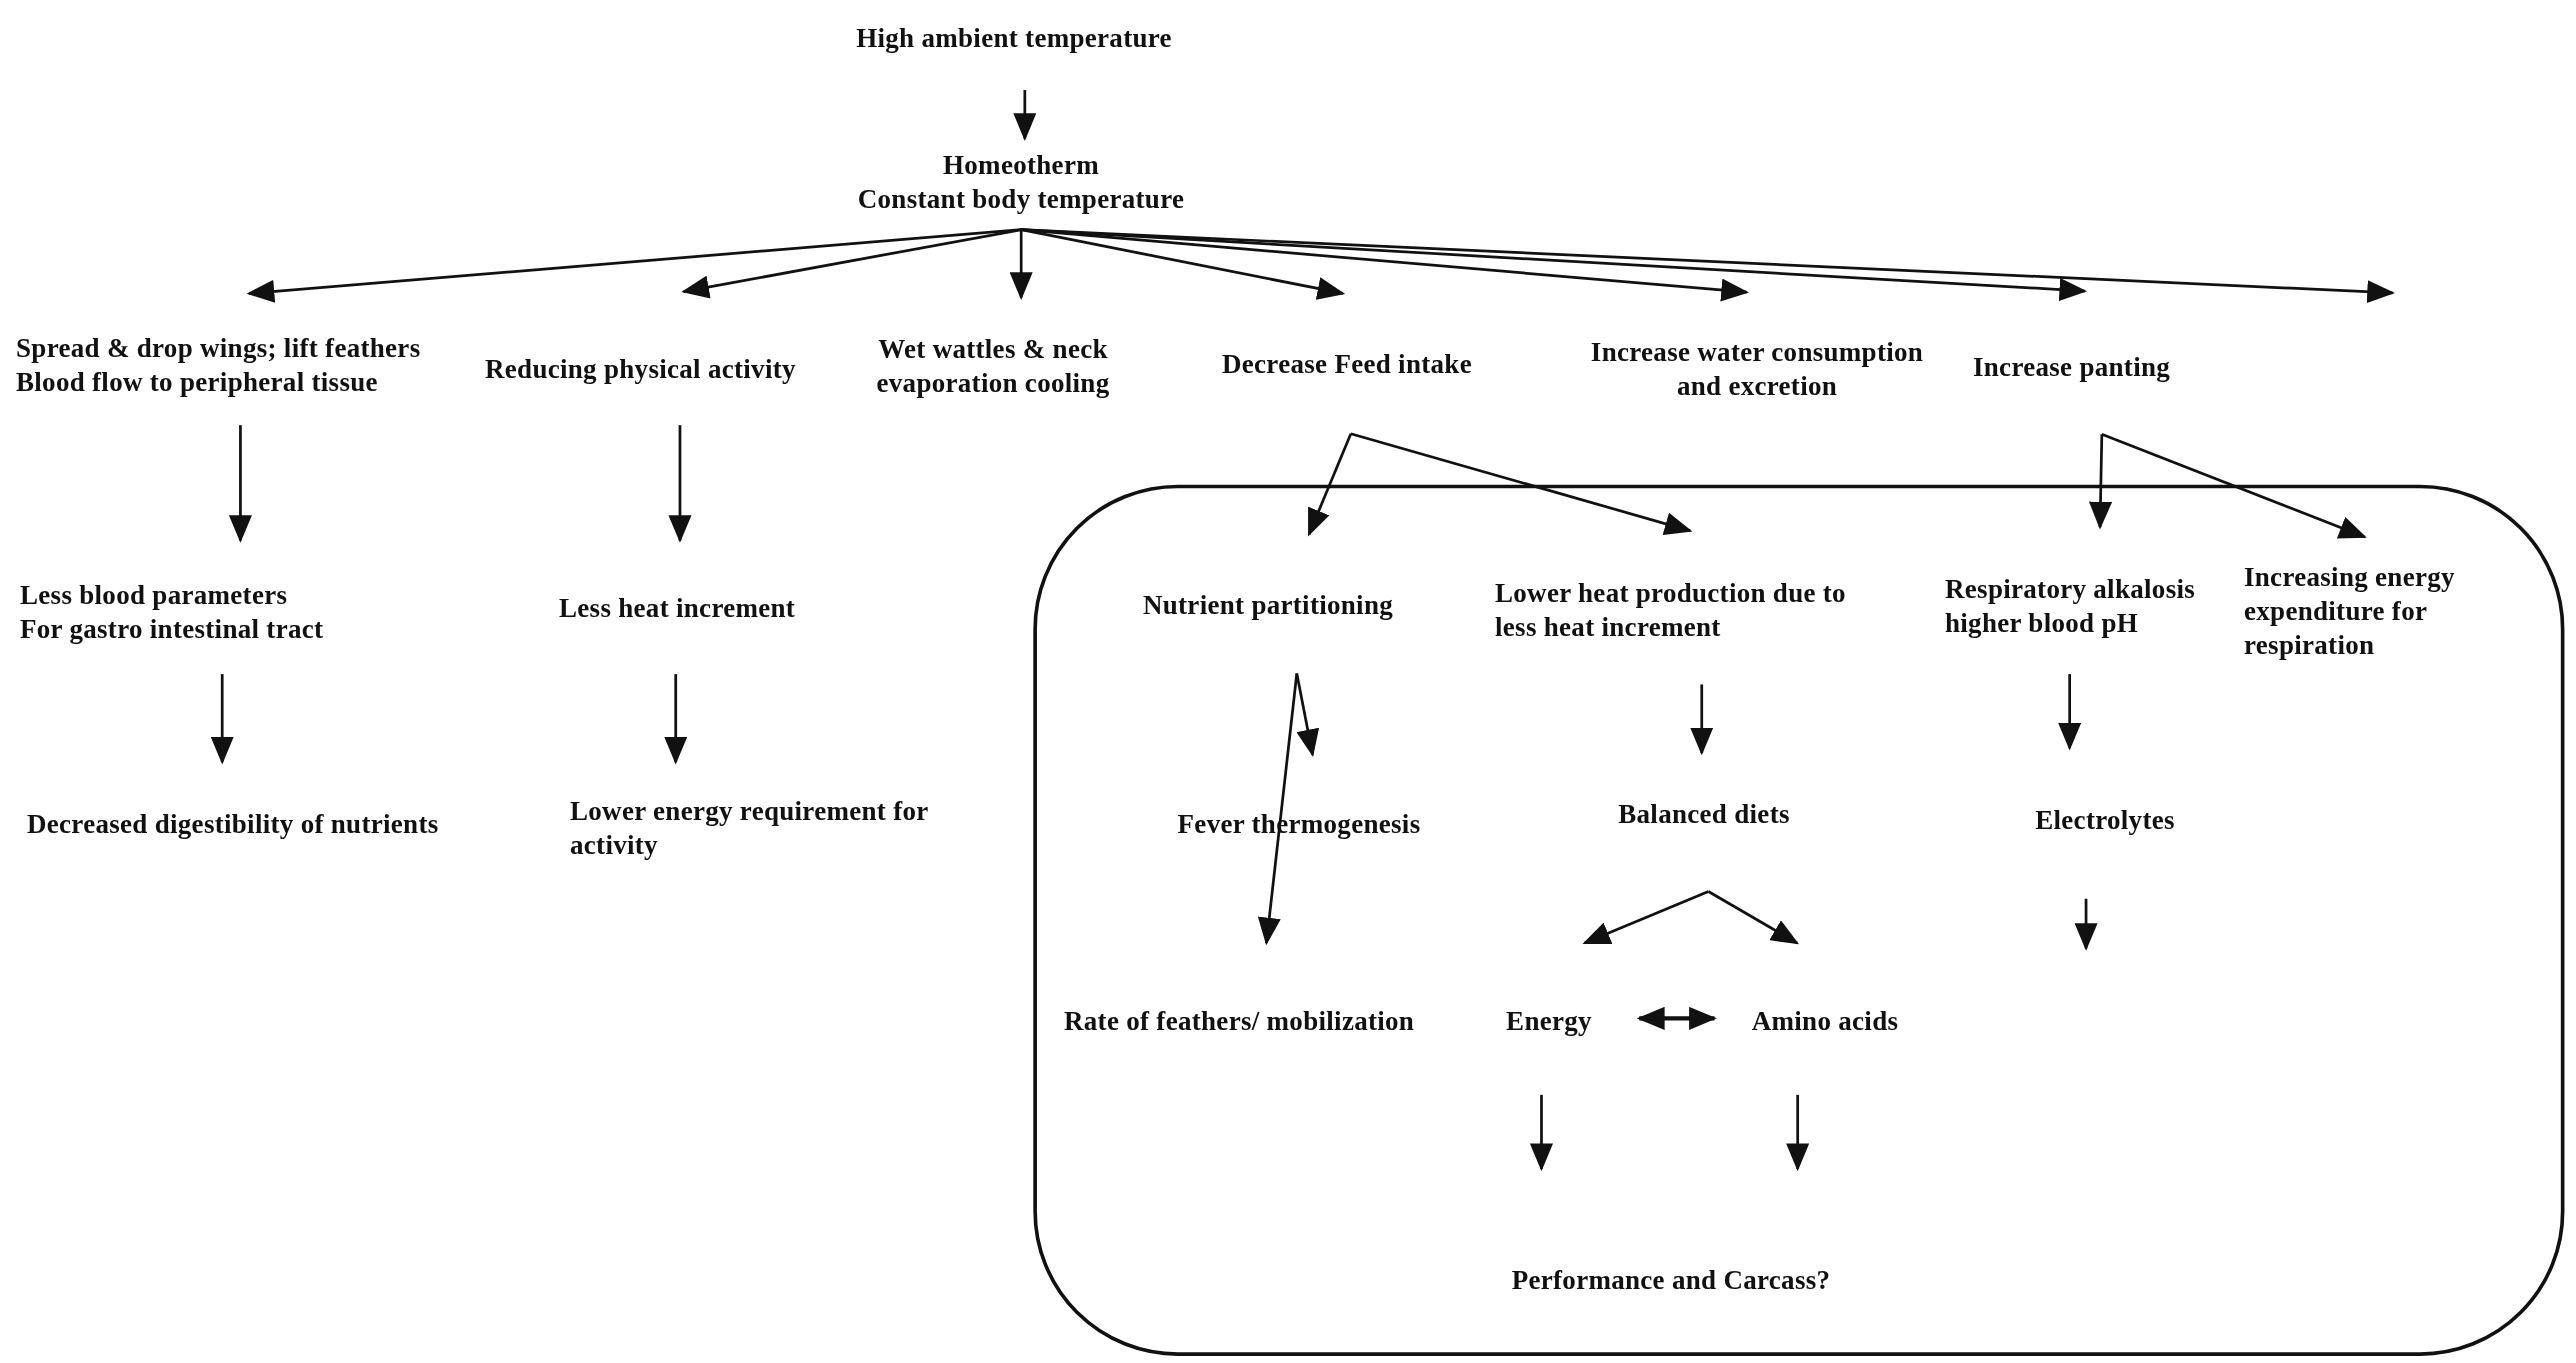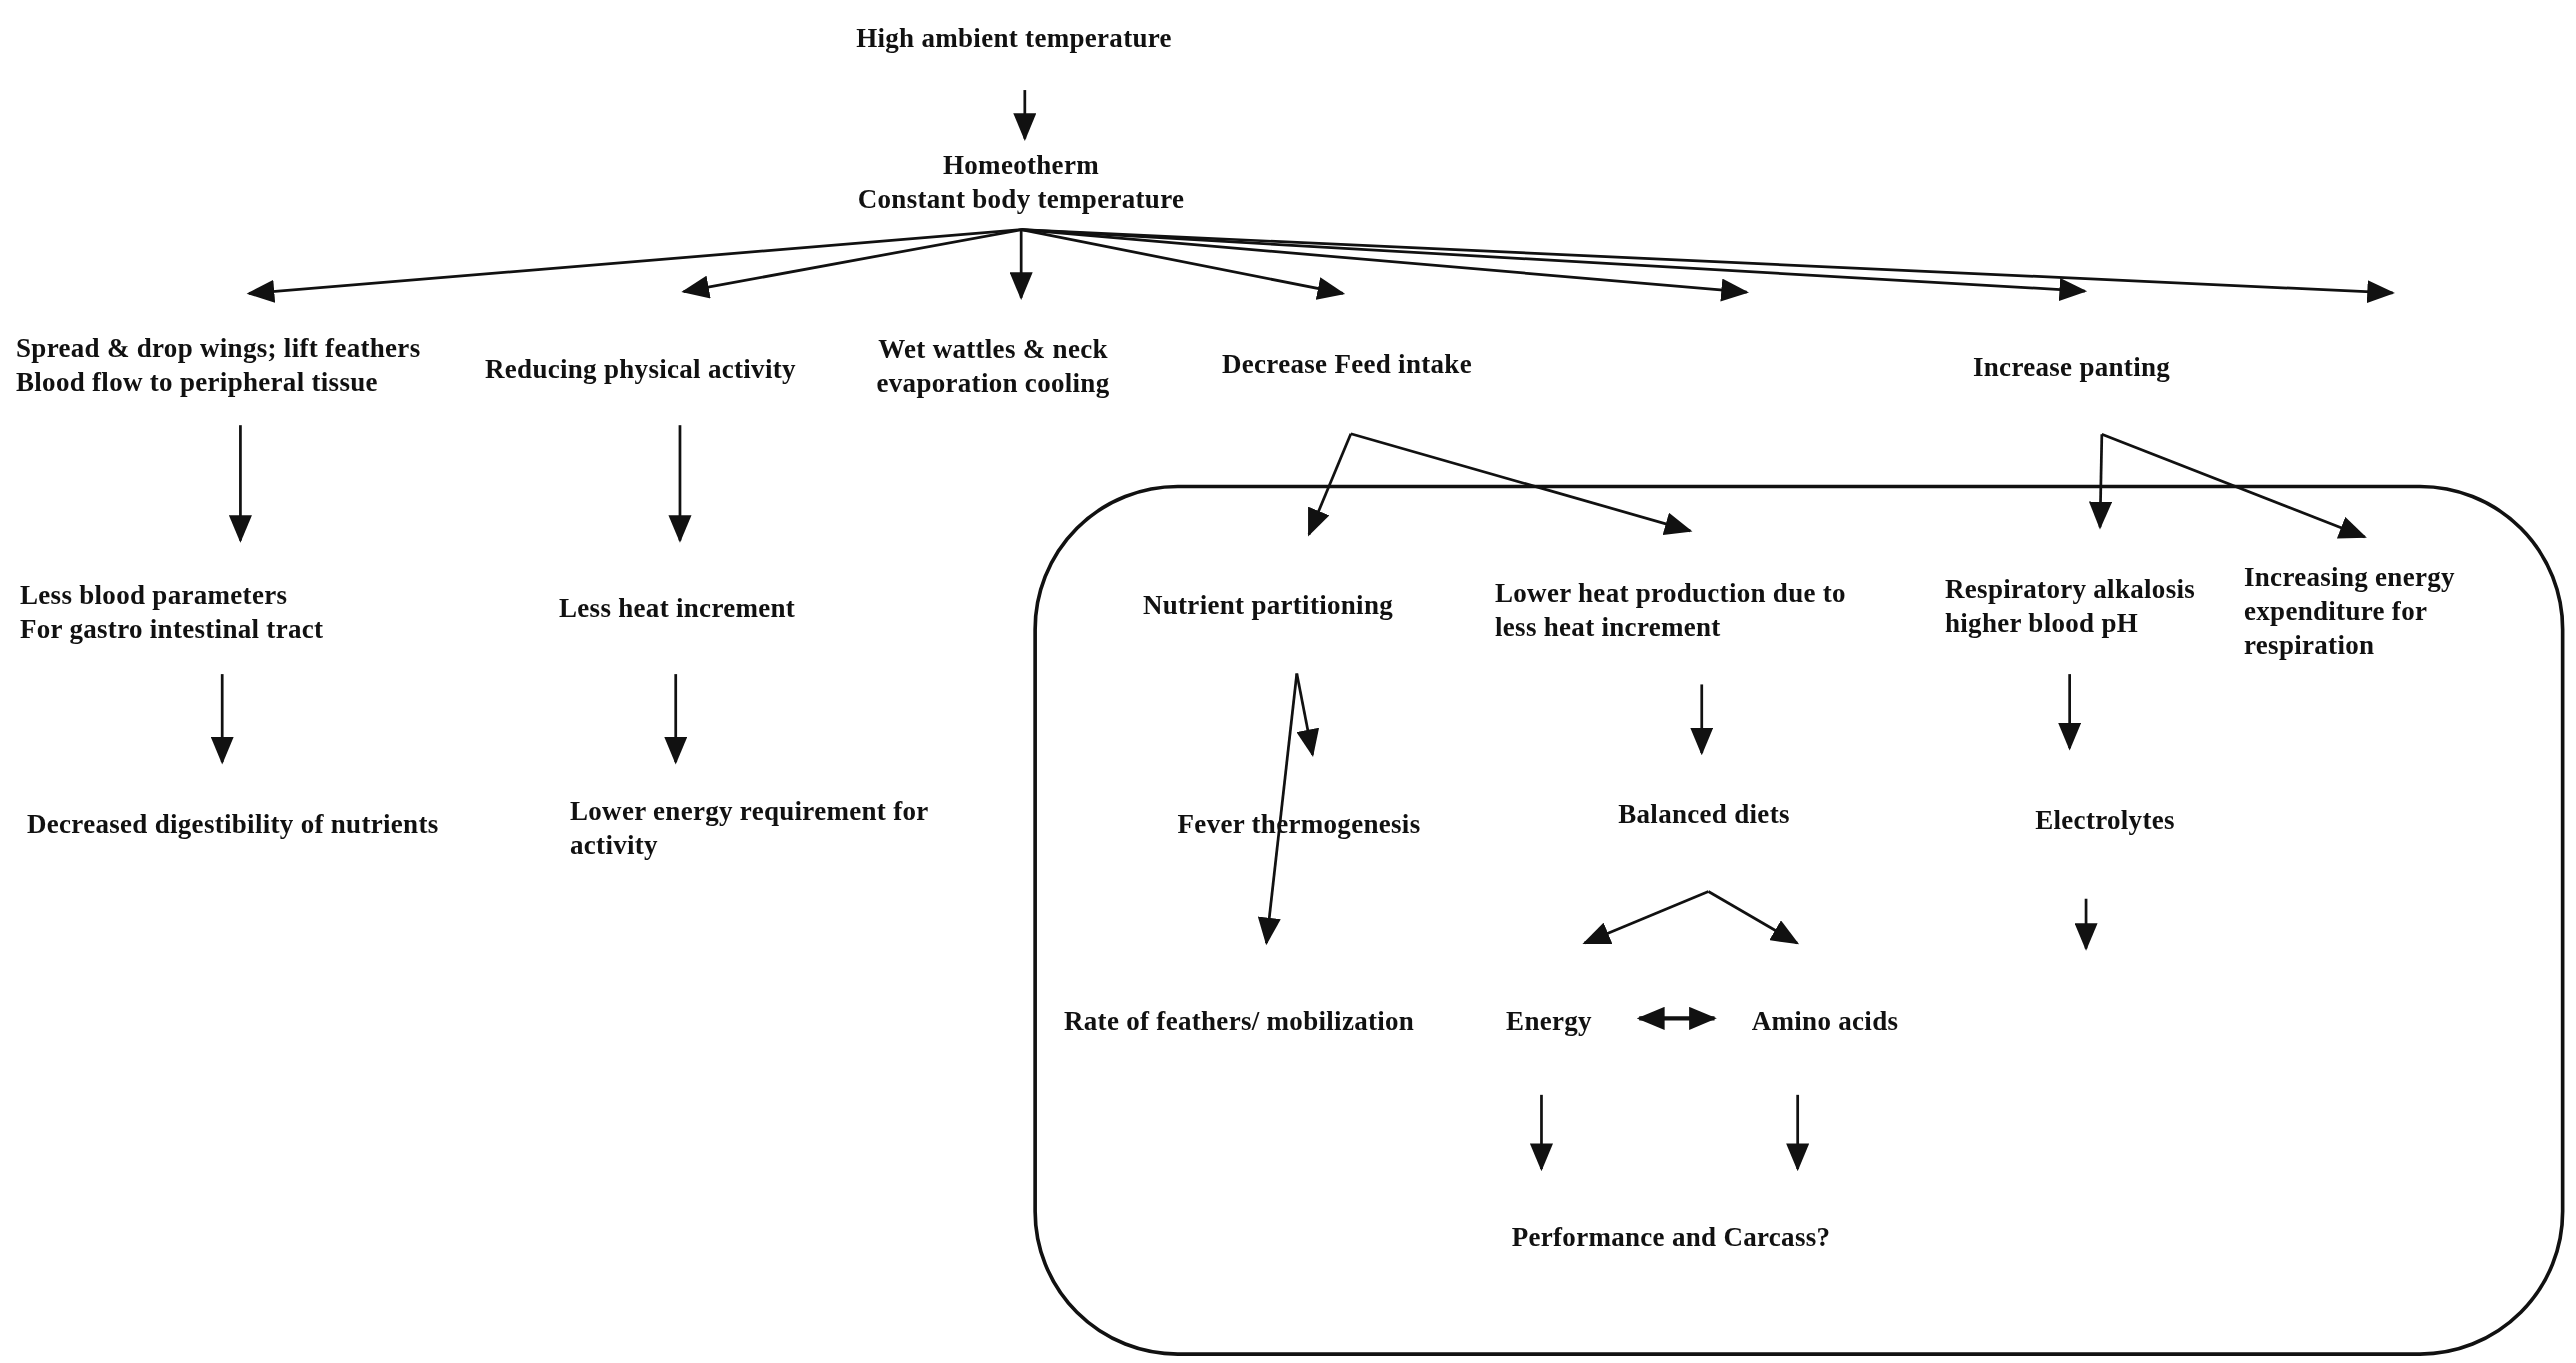--- a/index.html
+++ b/index.html
@@ -85,20 +85,22 @@
   <div class="node ctr" style="left:1014px; top:20.6px">High ambient temperature</div>
   <div class="node ctr" style="left:1021px; top:148px">Homeotherm
 Constant body temperature</div>
 
   <div class="node lft" style="left:16px;   top:331px">Spread &amp; drop wings; lift feathers
 Blood flow to peripheral tissue</div>
   <div class="node lft" style="left:485px;  top:352px">Reducing physical activity</div>
   <div class="node ctr" style="left:993px; top:332px">Wet wattles &amp; neck
 evaporation cooling</div>
   <div class="node lft" style="left:1222px; top:347px">Decrease Feed intake</div>
+  <div class="node ctr" style="left:1757px; top:335px">Increase water consumption
+and excretion</div>
   <div class="node lft" style="left:1973px; top:350px">Increase panting</div>
 
   <div class="node lft" style="left:20px;   top:578px">Less blood parameters
 For gastro intestinal tract</div>
   <div class="node lft" style="left:559px;  top:591px">Less heat increment</div>
   <div class="node lft" style="left:27px;   top:807px">Decreased digestibility of nutrients</div>
   <div class="node lft" style="left:570px;  top:794px">Lower energy requirement for
 activity</div>
 
   <div class="node ctr" style="left:1268px; top:588px">Nutrient partitioning</div>
@@ -111,16 +113,16 @@
 respiration</div>
 
   <div class="node ctr" style="left:1299px; top:807px">Fever thermogenesis</div>
   <div class="node ctr" style="left:1704px; top:797px">Balanced diets</div>
   <div class="node ctr" style="left:2105px; top:803px">Electrolytes</div>
 
   <div class="node lft" style="left:1064px; top:1004px">Rate of feathers/ mobilization</div>
   <div class="node ctr" style="left:1549px; top:1004px">Energy</div>
   <div class="node ctr" style="left:1825px; top:1004px">Amino acids</div>
 
-  <div class="node ctr" style="left:1671px; top:1220px">Performance and Carcass?</div>
+  <div class="node ctr" style="left:1671px; top:1263px">Performance and Carcass?</div>
 
 </div>
 
 
 </body></html>

